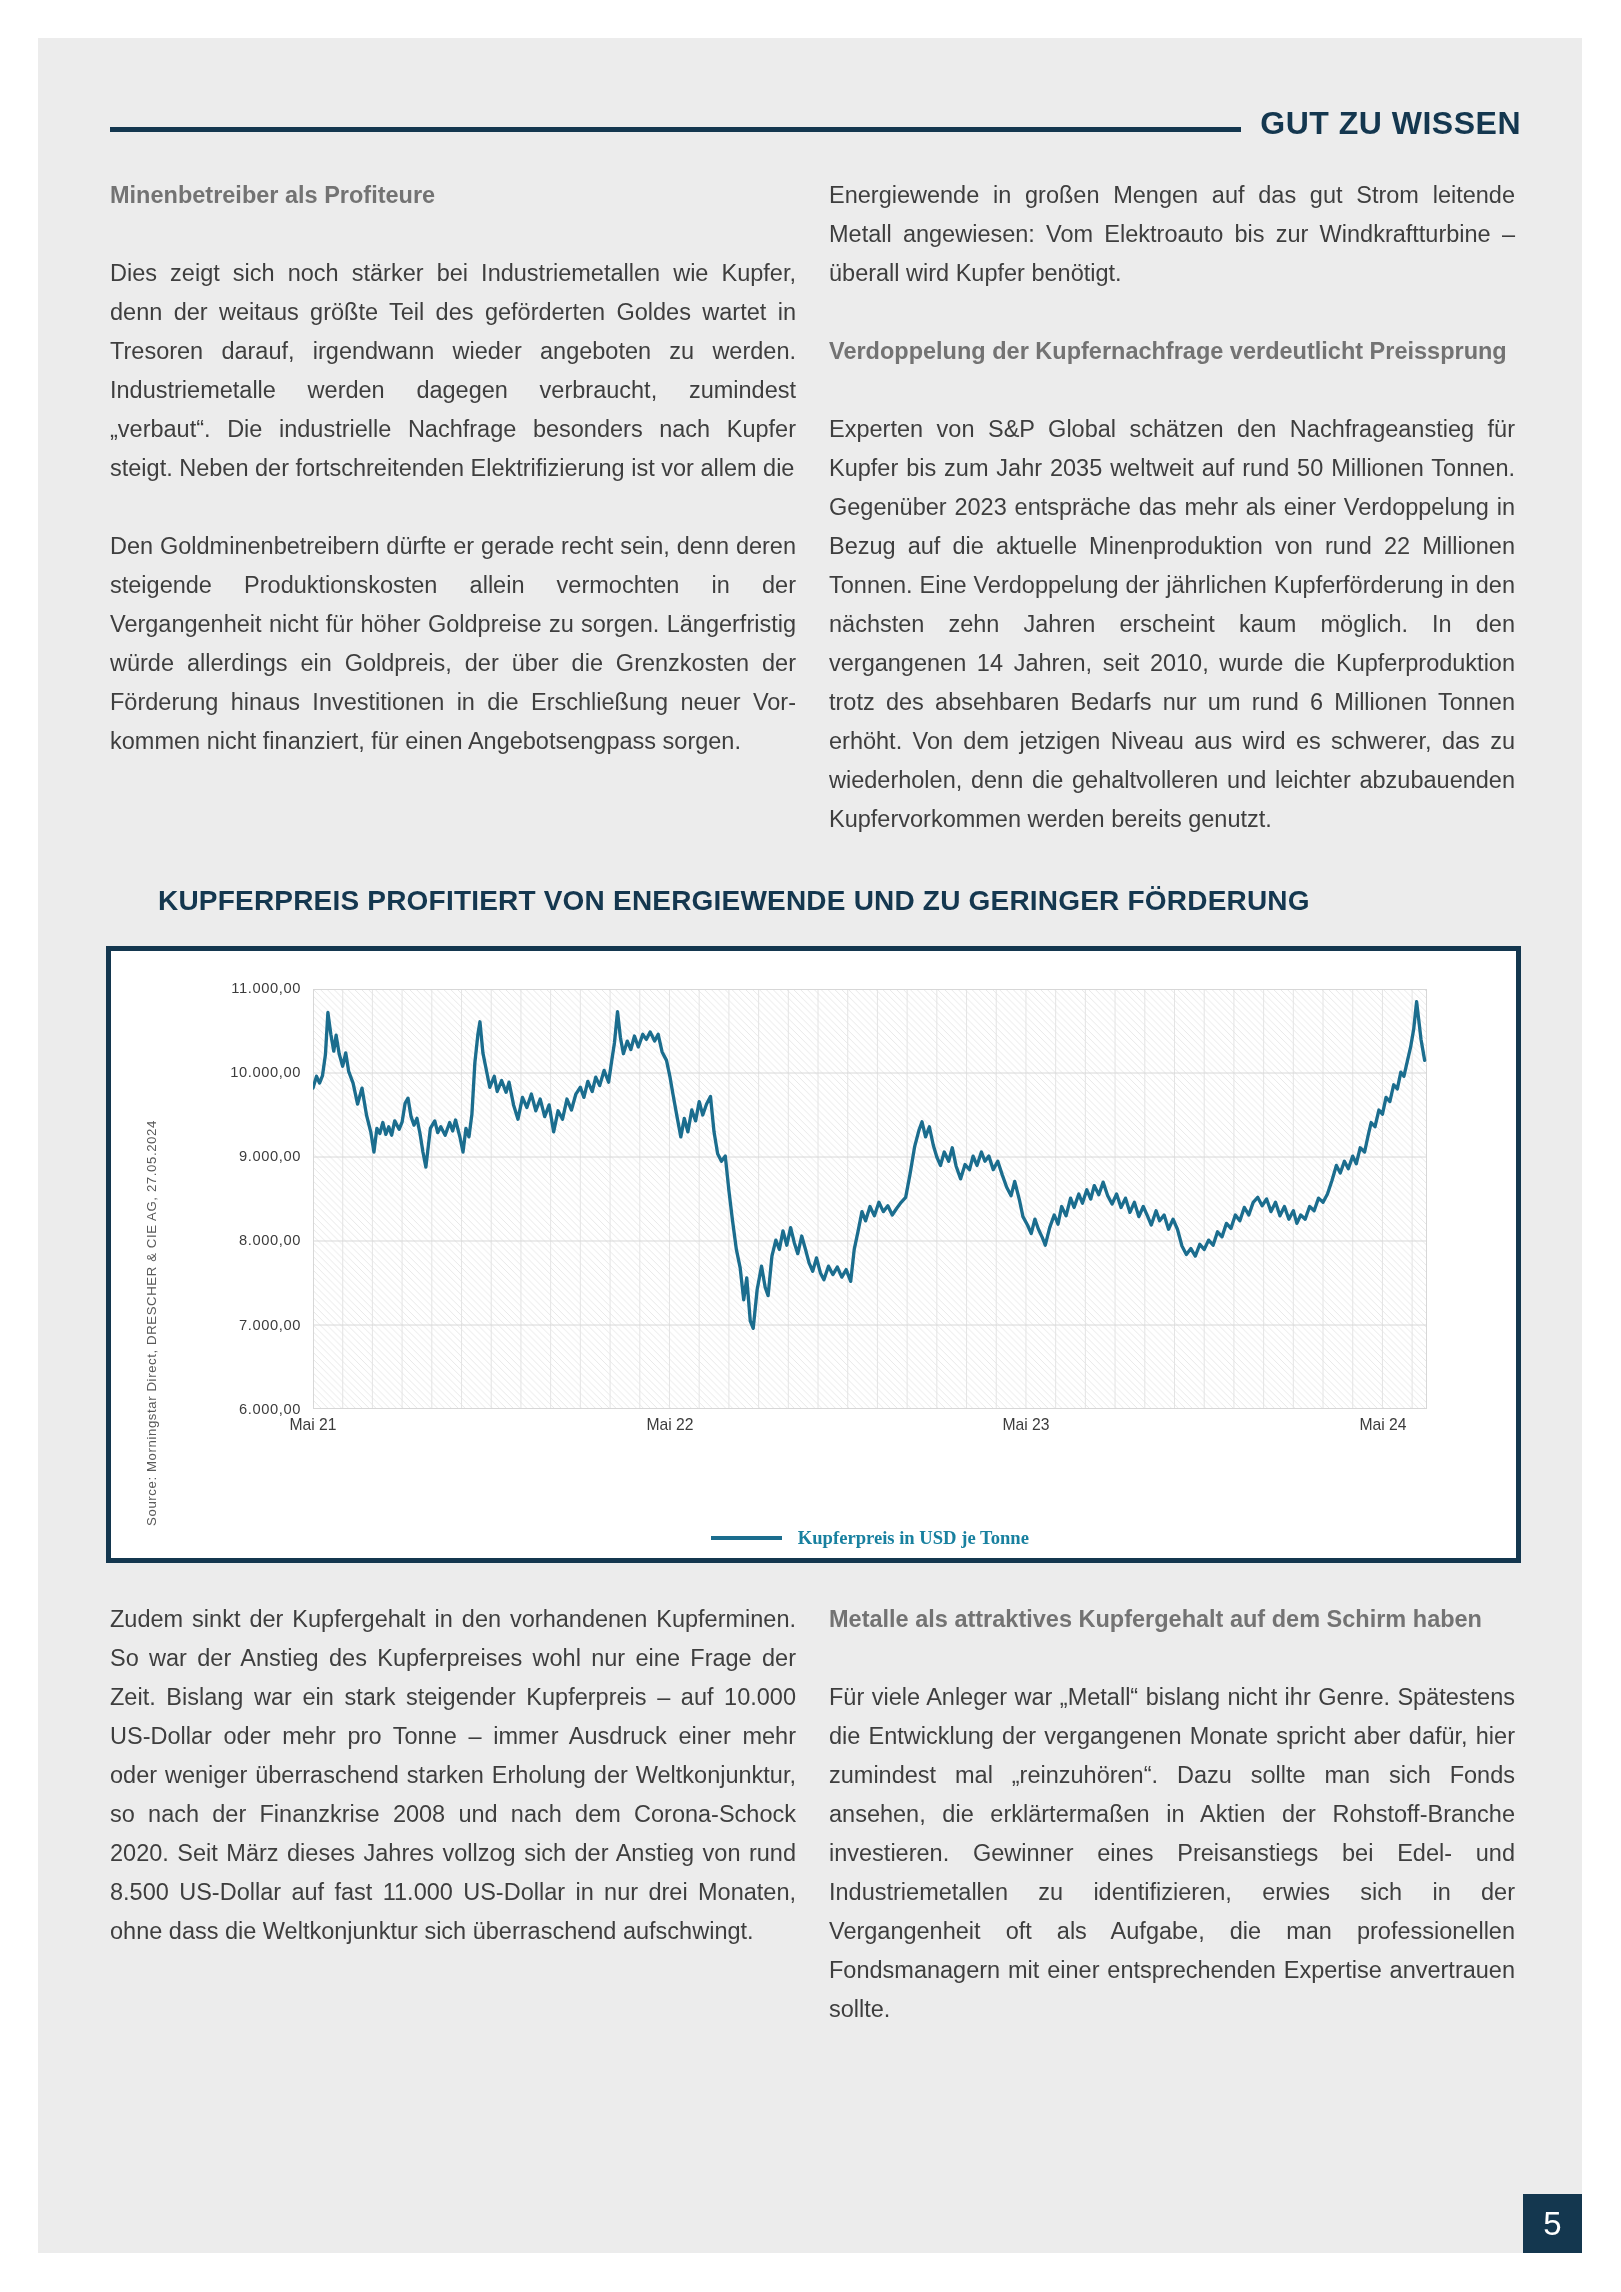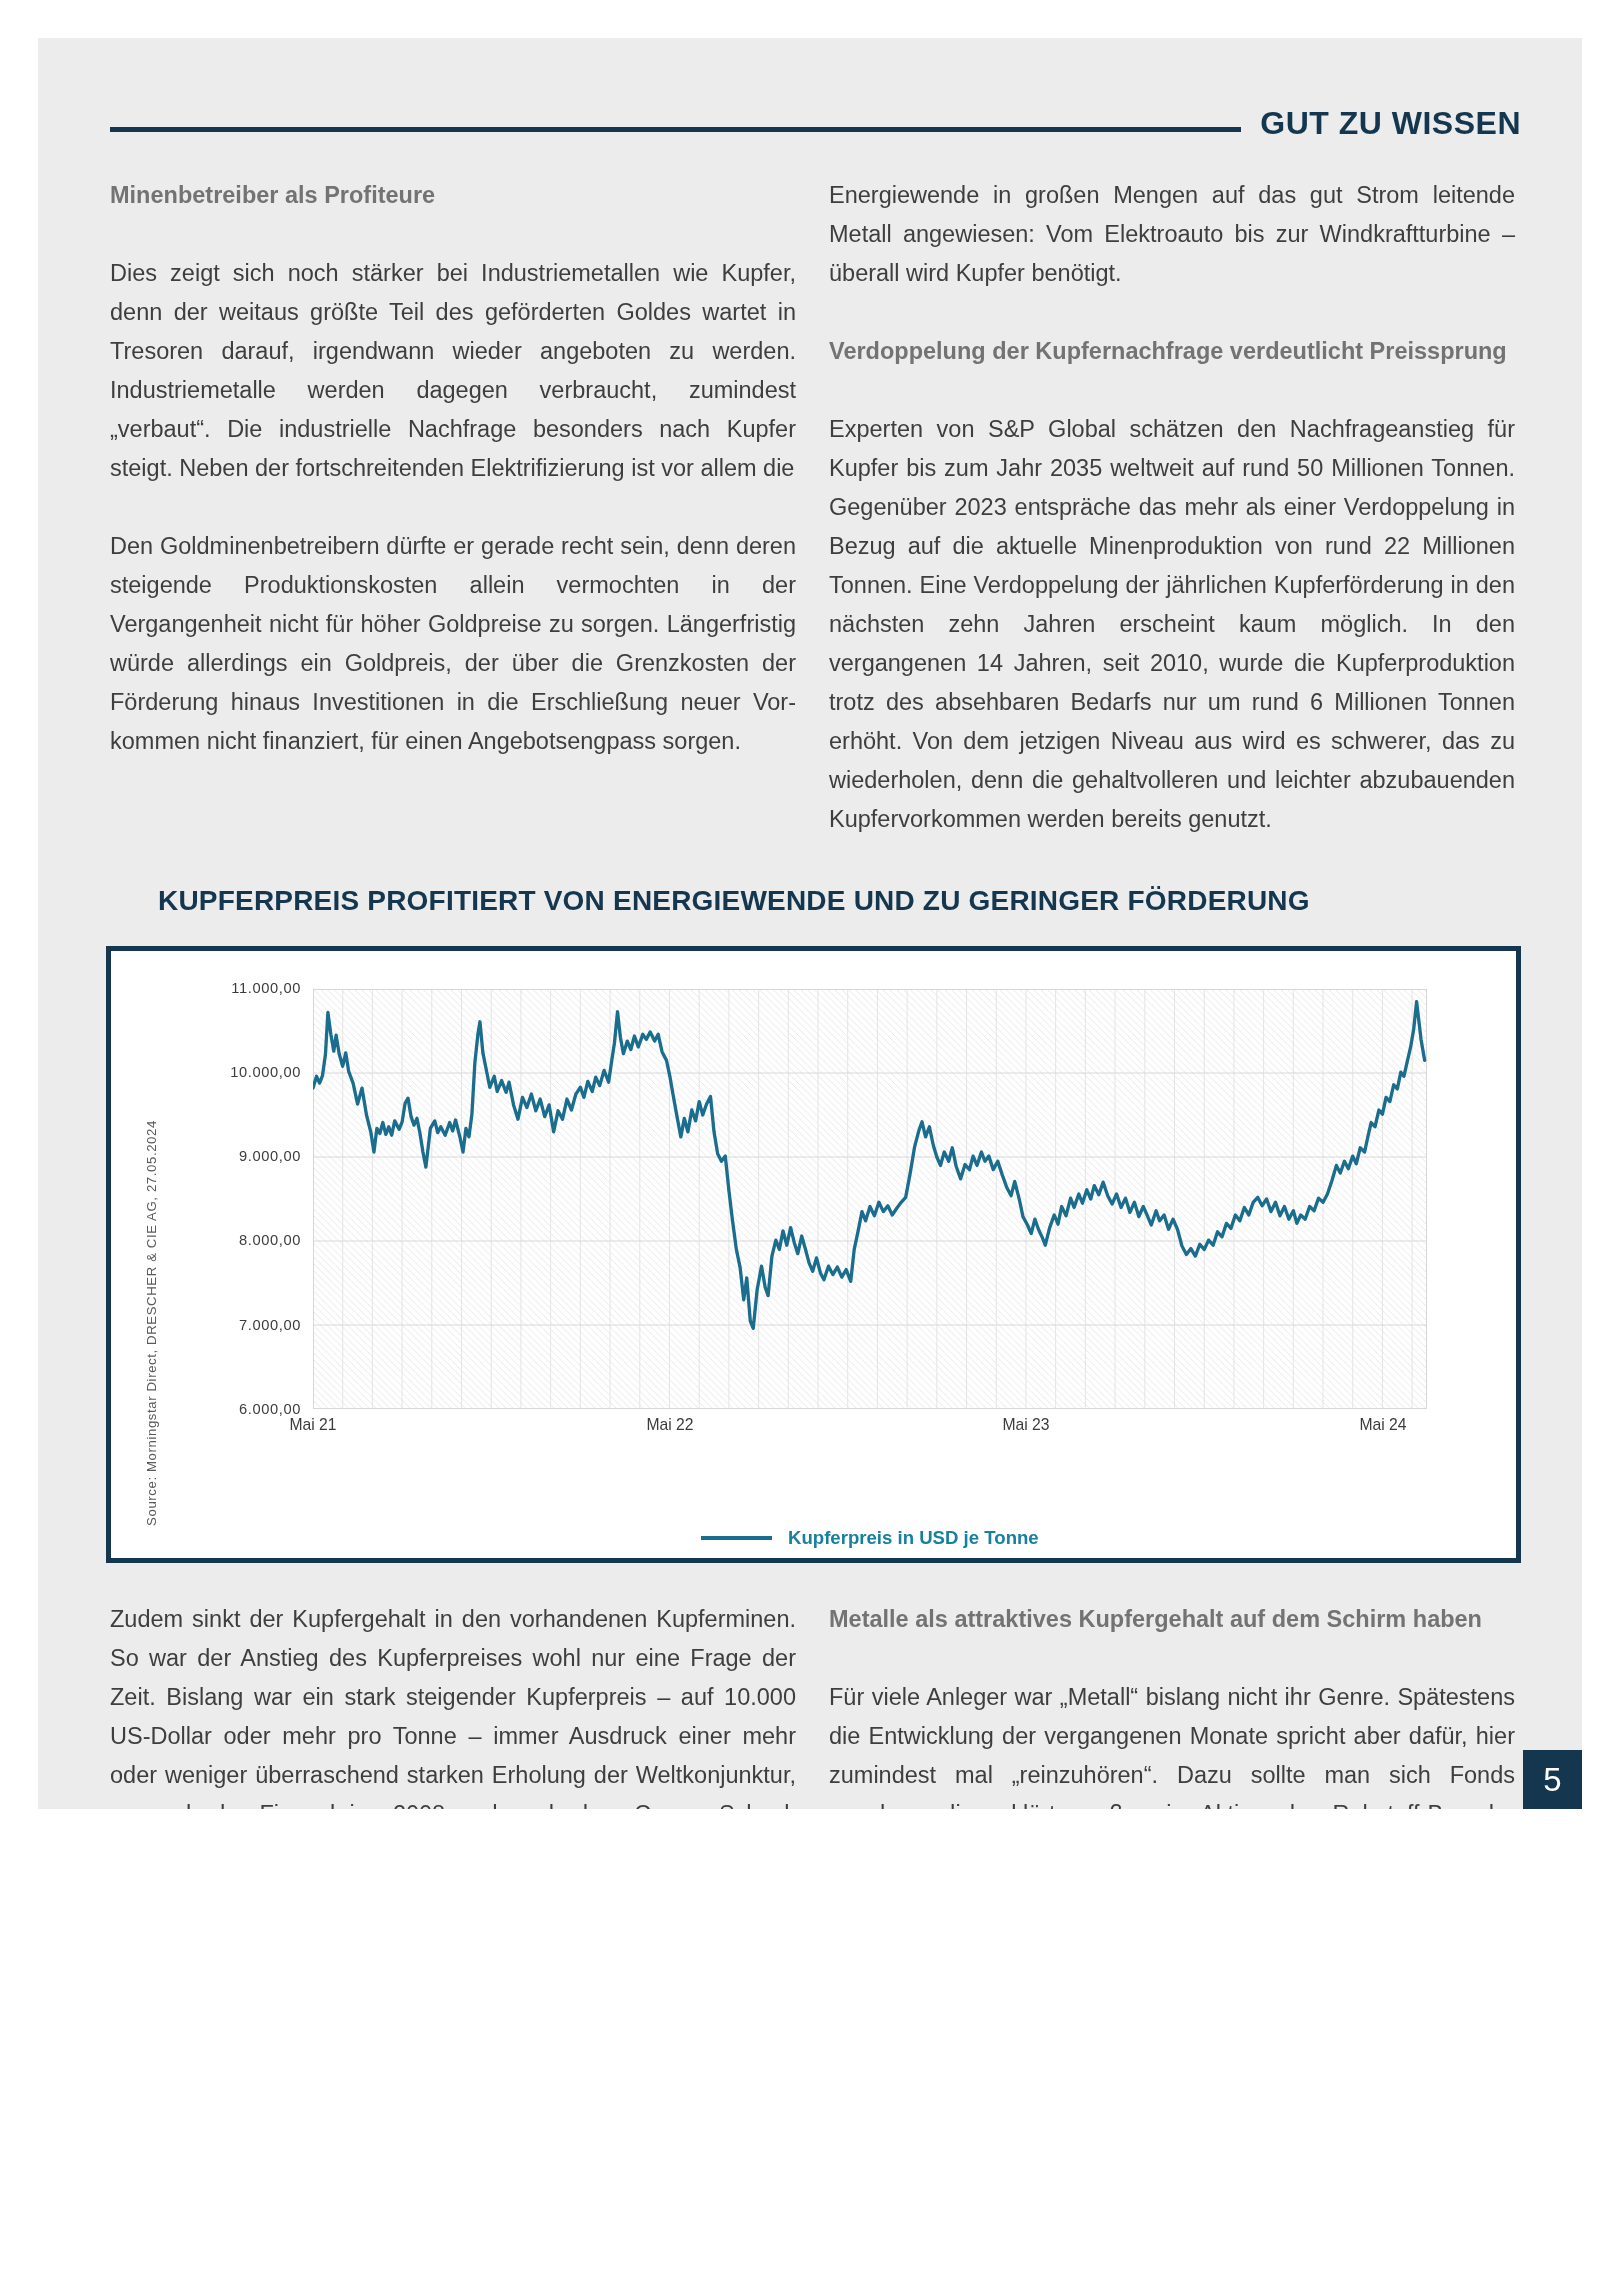--- a/index.html
+++ b/index.html
@@ -6,21 +6,21 @@
     --navy:#14374f;
     --pagebg:#ececec;
     --body:#3e3e3e;
   }
   html,body{margin:0;padding:0;}
   body{
     width:1621px;height:2293px;position:relative;background:#ffffff;
     font-family:"Liberation Sans", sans-serif;color:var(--body);
   }
   .page{
-    position:absolute;left:38px;top:38px;width:1544px;height:1771px;
+    position:absolute;left:38px;top:38px;width:1544px;height:2215px;
     background:var(--pagebg);overflow:hidden;
   }
   
   .header-row{display:flex;align-items:flex-end;margin:69px 61px 0 72px;gap:19.6px;}
   .header-rule{flex:1;height:4.9px;background:var(--navy);margin-bottom:6.9px;}
   .header-title{font-size:32px;font-weight:bold;color:var(--navy);line-height:1;letter-spacing:0.5px;white-space:nowrap;}
   
   .cols{display:grid;grid-template-columns:1fr 1fr;column-gap:33px;margin:37px 67px 0 72px;}
   .col p,.col h3{margin:0 0 39px 0;font-size:23.5px;line-height:39px;text-align:justify;}
   .col p{font-weight:normal;color:var(--body);hyphens:manual;}
@@ -33,21 +33,21 @@
   .chart-title{position:absolute;left:202px;top:11.8px;width:1114px;text-align:center;font-size:25.5px;font-weight:bold;color:#8a8a8a;}
   #plot-svg{position:absolute;left:202px;top:38px;}
   #y-labels{position:absolute;left:0;top:38px;width:192px;height:420px;}
   .ytick{position:absolute;right:2px;font-size:14.7px;line-height:17.6px;color:#3c3c3c;letter-spacing:0.6px;white-space:nowrap;margin-left:12px;}
   #x-labels{position:absolute;left:202px;top:465px;width:1114px;height:23.5px;}
   .xtick{position:absolute;top:0;transform:translateX(-50%);font-size:15.7px;color:#3c3c3c;white-space:nowrap;}
   .chart-source{
     position:absolute;left:40px;top:372px;transform:translate(-50%,-50%) rotate(-90deg);
     white-space:nowrap;font-size:13.2px;color:#5a5a5a;letter-spacing:0.6px;
   }
-  .chart-legend{position:absolute;left:202px;top:576px;width:1114px;display:flex;align-items:center;justify-content:center;gap:15.7px;}
+  .chart-legend{position:absolute;left:202px;top:576px;width:1114px;display:flex;align-items:center;justify-content:center;gap:15.7px;font-family:Liberation Serif, serif;}
   .legend-line{display:inline-block;width:71px;height:3.9px;background:#1b6d8e;}
   .legend-text{font-size:18.6px;font-weight:bold;color:#18809f;}
   
   .page-number-box{
     position:absolute;right:0;bottom:0;width:59px;height:59px;background:var(--navy);
     display:flex;align-items:center;justify-content:center;
   }
   .page-number{color:#ffffff;font-size:33px;line-height:1;}
 </style>
 </head>

